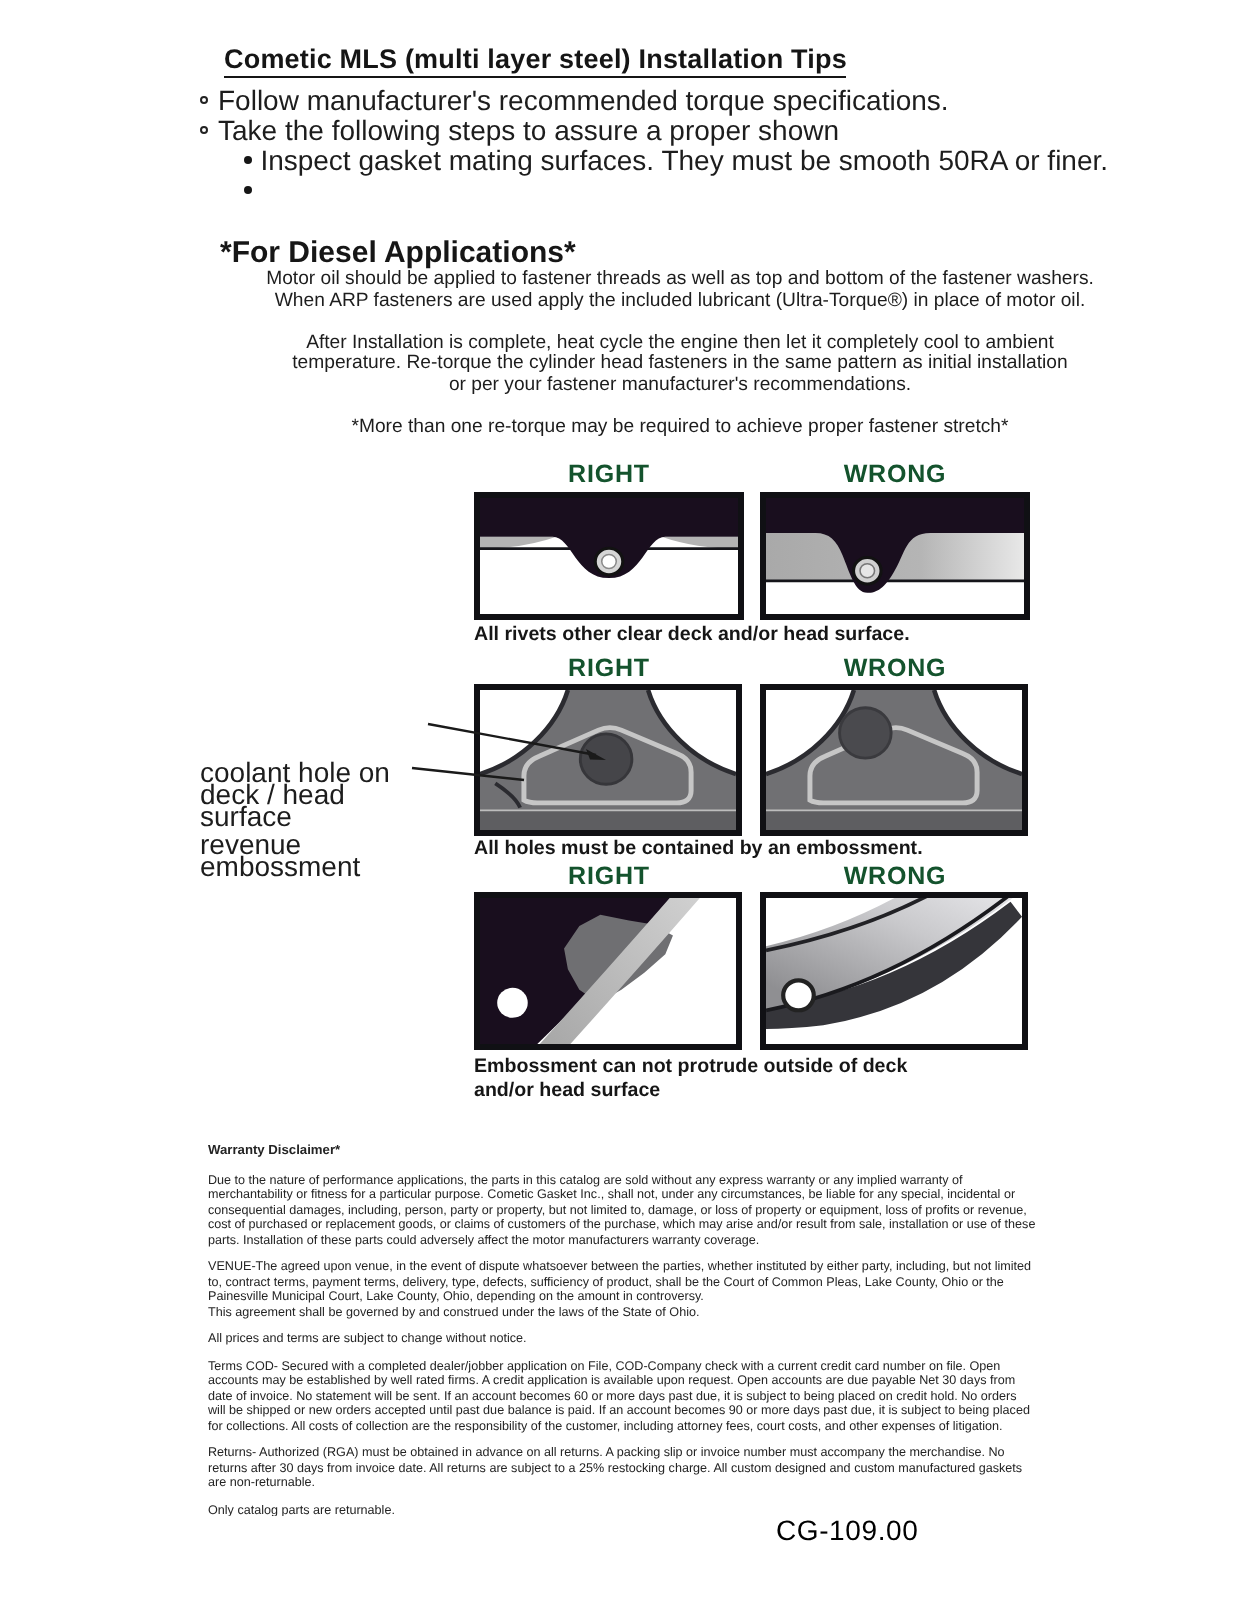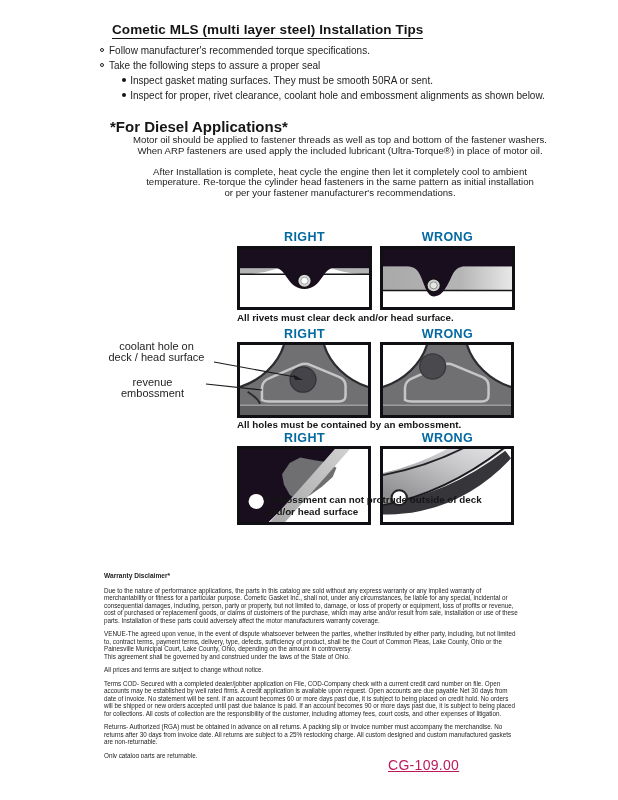--- a/index.html
+++ b/index.html
@@ -5,80 +5,80 @@
   * { margin:0; padding:0; box-sizing:border-box; }
   html,body { background:#ffffff; }
   body { font-family:"Liberation Sans", sans-serif; color:#1c1c1c; }
   #page { position:relative; width:565px; height:800px; background:#ffffff; overflow:hidden; }
 
   .abs { position:absolute; }
 
   #title { left:112px; top:22px; font-size:13.5px; font-weight:bold; color:#151515;
            border-bottom:1.8px solid #151515; padding-bottom:1px; letter-spacing:.1px; }
 
-  #bullets { left:100px; top:44px; width:470px; font-size:10px; color:#1d1d1d; }
+  #bullets { left:100px; top:44px; width:470px; font-size:14px; color:#1d1d1d; }
   .bullet-row { display:flex; align-items:flex-start; height:15px; line-height:13px; }
   .bullet-row.sub { padding-left:22px; }
   .obullet { width:4px; height:4px; border:1.1px solid #222; border-radius:50%;
              margin:3.5px 5px 0 0; flex:0 0 auto; }
   .fbullet { width:4.2px; height:4.2px; background:#161616; border-radius:50%;
              margin:3.5px 4px 0 0; flex:0 0 auto; }
 
   #diesel-heading { left:110px; top:118px; font-size:15px; font-weight:bold; color:#161616; }
   #diesel-paras { left:110px; top:135px; width:460px; font-size:9.6px; line-height:10.8px; color:#1d1d1d;text-align:center; }
   #diesel-paras p { white-space:pre-line; margin-bottom:10px; }
 
-  .pair-header { font-size:12.5px; font-weight:bold; letter-spacing:.4px; color:#0369a1;
+  .pair-header { font-size:12.5px; font-weight:bold; letter-spacing:.4px; color:#14532d;
                  width:135px; text-align:center; }
   .panel { border:3px solid #101014; background:#fff; }
   .panel svg { display:block; width:100%; height:100%; }
   .caption { font-size:9.8px; font-weight:bold; color:#161616; line-height:11.5px; white-space:pre-line; }
 
-  .annot { font-size:11px; color:#1d1d1d; line-height:11px; text-align:center; white-space:pre-line; }
+  .annot { font-size:14px; color:#1d1d1d; line-height:11px; text-align:left; white-space:pre-line;margin-top:40px; }
 
   #warranty { left:104px; top:572px; width:414px; height:186px; overflow:hidden;
               font-size:6.3px; line-height:7.5px; color:#242424; }
   #warranty h4 { font-size:6.6px; font-weight:bold; margin-bottom:7px; }
   #warranty p { white-space:pre-line; margin-bottom:6px; }
 
-  #page-number { left:388px; top:757px; font-size:14px; color:#be185d; letter-spacing:.3px;text-decoration:underline; }
+  #page-number { left:388px; top:757px; font-size:14px; color:#000000; letter-spacing:.3px; }
 </style>
 </head>
 <body>
 
 <div id="page">
 
   <div class="abs" id="title">Cometic MLS (multi layer steel) Installation Tips</div>
 
   <div class="abs" id="bullets">
     <div class="bullet-row">
       <span class="obullet"></span>
       <span>Follow manufacturer's recommended torque specifications.</span>
     </div>
     <div class="bullet-row">
       <span class="obullet"></span>
-      <span>Take the following steps to assure a proper seal</span>
+      <span>Take the following steps to assure a proper shown</span>
     </div>
     <div class="bullet-row sub">
       <span class="fbullet"></span>
-      <span>Inspect gasket mating surfaces.  They must be smooth 50RA or sent.</span>
+      <span>Inspect gasket mating surfaces.  They must be smooth 50RA or finer.</span>
     </div>
     <div class="bullet-row sub">
       <span class="fbullet"></span>
-      <span>Inspect for proper, rivet clearance, coolant hole and embossment alignments as shown below.</span>
     </div>
   </div>
 
   <div class="abs" id="diesel-heading">*For Diesel Applications*</div>
   <div class="abs" id="diesel-paras">
     <p>Motor oil should be applied to fastener threads as well as top and bottom of the fastener washers.
 When ARP fasteners are used apply the included lubricant (Ultra-Torque®) in place of motor oil.</p>
     <p>After Installation is complete, heat cycle the engine then let it completely cool to ambient
 temperature. Re-torque the cylinder head fasteners in the same pattern as initial installation
 or per your fastener manufacturer's recommendations.</p>
+    <p>*More than one re-torque may be required to achieve proper fastener stretch*</p>
   </div>
 
   <div class="abs pair-header" style="left:237px; top:230px;">RIGHT</div>
   <div class="abs pair-header" style="left:380px; top:230px;">WRONG</div>
 
   <div class="abs panel" style="left:237px; top:246px; width:135px; height:64px;">
     <svg viewBox="0 0 135 63" preserveAspectRatio="none">
       <rect width="135" height="63" fill="#ffffff"></rect>
       <path d="M0,21 L40,21 Q22,27.5 0,27.5 Z" fill="#b4b4b4"></path>
       <path d="M135,21 L95,21 Q113,27.5 135,27.5 Z" fill="#b4b4b4"></path>
@@ -98,21 +98,21 @@
         </linearGradient>
       </defs>
       <rect width="135" height="63" fill="#ffffff"></rect>
       <rect x="0" y="19" width="135" height="26" fill="url(#d1wg)"></rect>
       <path d="M0,45 H135" stroke="#15151a" stroke-width="1.6"></path>
       <path d="M0,0 H135 V19 H86 C73,19 73,30 67,40 C62,49 58,51.5 53,51.5 C46.5,51.5 44,41 40,31 C37,23 33,19 26,19 H0 Z" fill="#190e1e"></path>
       <circle cx="53" cy="39.5" r="7.2" fill="#d0d0d0" stroke="#121212" stroke-width="1.6"></circle>
       <circle cx="53" cy="39.5" r="3.8" fill="#e6e6e6" stroke="#777777" stroke-width="0.8"></circle>
     </svg>
   </div>
-  <div class="abs caption" style="left:237px; top:312px;">All rivets must clear deck and/or head surface.</div>
+  <div class="abs caption" style="left:237px; top:312px;">All rivets other clear deck and/or head surface.</div>
 
   <div class="abs pair-header" style="left:237px; top:327px;">RIGHT</div>
   <div class="abs pair-header" style="left:380px; top:327px;">WRONG</div>
 
   <div class="abs annot" style="left:100px; top:341px; width:113px;">coolant hole on
 deck / head surface</div>
   <div class="abs annot" style="left:100px; top:377px; width:105px;">revenue embossment</div>
 
   <div class="abs panel" style="left:237px; top:342px; width:134px; height:76px;">
     <svg viewBox="0 0 134 75" preserveAspectRatio="none">
@@ -178,21 +178,21 @@
         </linearGradient>
       </defs>
       <rect width="134" height="78" fill="#ffffff"></rect>
       <path d="M0,58 Q66,50 128,2 L134,10 Q90,58 30,68 Q12,70 0,70 Z" fill="#35353a"></path>
       <path d="M-4,44 Q64,30 122,-16" stroke="url(#d3wg)" stroke-width="34" fill="none"></path>
       <path d="M0,28 Q58,16 100,-10" stroke="#222226" stroke-width="2" fill="none"></path>
       <path d="M0,60 Q66,47 128,-2" stroke="#1a1a1e" stroke-width="2" fill="none"></path>
       <circle cx="17" cy="52" r="8" fill="#ffffff" stroke="#222222" stroke-width="2.2"></circle>
     </svg>
   </div>
-  <div class="abs caption" style="left:237px; top:494px; width:270px;margin-left:28px;">Embossment can not protrude outside of deck
+  <div class="abs caption" style="left:237px; top:528px; width:270px;">Embossment can not protrude outside of deck
 and/or head surface</div>
 
   <div class="abs" id="warranty">
     <h4>Warranty Disclaimer*</h4>
     <p>Due to the nature of performance applications, the parts in this catalog are sold without any express warranty or any implied warranty of merchantability or fitness for a particular purpose.  Cometic Gasket Inc., shall not, under any circumstances, be liable for any special, incidental or consequential damages, including, person, party or property, but not limited to, damage, or loss of property or equipment, loss of profits or revenue, cost of purchased or replacement goods, or claims of customers of the purchase, which may arise and/or result from sale, installation or use of these parts.  Installation of these parts could adversely affect the motor manufacturers warranty coverage.</p>
     <p>VENUE-The agreed upon venue, in the event of dispute whatsoever between the parties, whether instituted by either party, including, but not limited to, contract terms, payment terms, delivery, type, defects, sufficiency of product, shall be the Court of Common Pleas, Lake County, Ohio or the Painesville Municipal Court, Lake County, Ohio, depending on the amount in controversy.
 This agreement shall be governed by and construed under the laws of the State of Ohio.</p>
     <p>All prices and terms are subject to change without notice.</p>
     <p>Terms COD- Secured with a completed dealer/jobber application on File, COD-Company check with a current credit card number on file.  Open accounts may be established by well rated firms.  A credit application is available upon request.  Open accounts are due payable Net 30 days from date of invoice.  No statement will be sent.  If an account becomes 60 or more days past due, it is subject to being placed on credit hold.  No orders will be shipped or new orders accepted until past due balance is paid.  If an account becomes 90 or more days past due, it is subject to being placed for collections.  All costs of collection are the responsibility of the customer, including attorney fees, court costs, and other expenses of litigation.</p>
     <p>Returns- Authorized (RGA) must be obtained in advance on all returns.  A packing slip or invoice number must accompany the merchandise.  No returns after 30 days from invoice date.  All returns are subject to a 25% restocking charge.  All custom designed and custom manufactured gaskets are non-returnable.</p>

